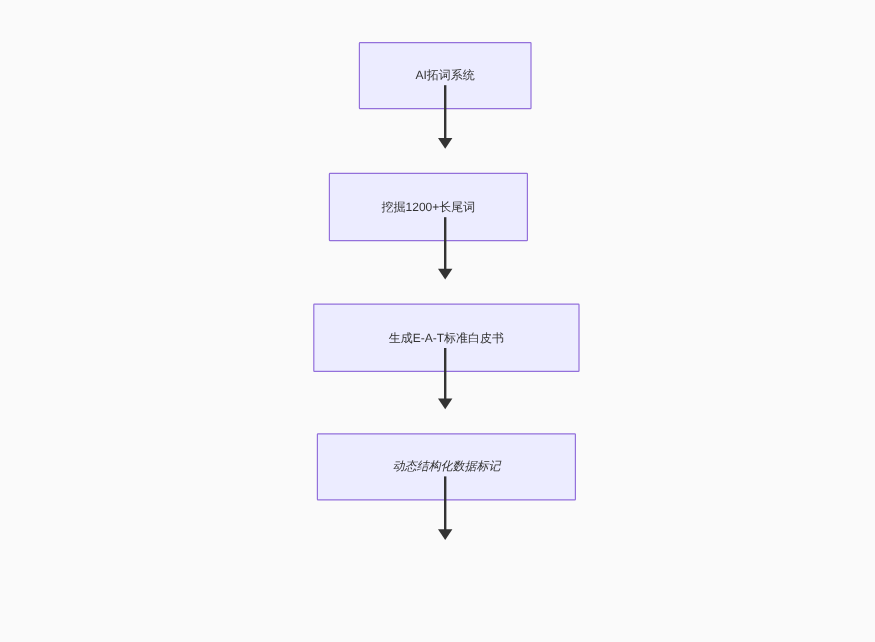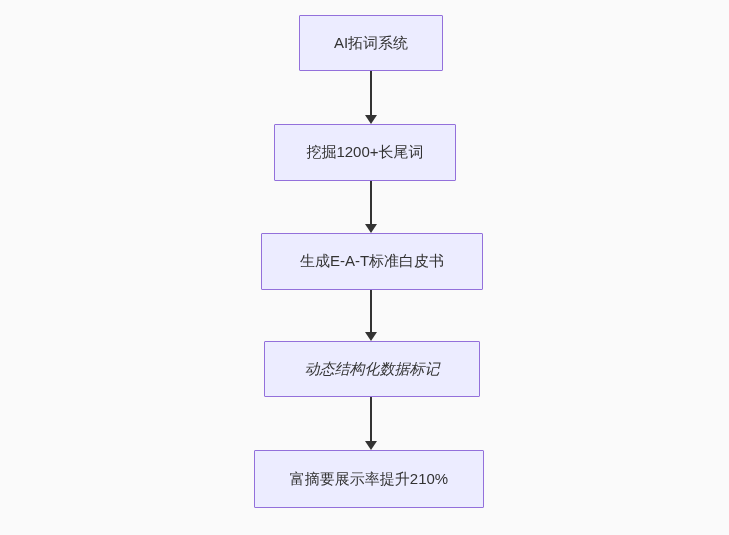--- a/index.html
+++ b/index.html
@@ -21,26 +21,27 @@
     width: 729px; height: 535px;
   }
   .node {
     position: absolute;
     background: var(--node-fill);
     border: 1px solid var(--node-border);
     display: flex;
     align-items: center;
     justify-content: center;
     color: var(--text);
-    font-size: 15px;
+    font-size: 10px;
     text-align: left;
     border-radius: 1px;
+    margin-top: 20px;
   }
   .node1 { left: 299px; top: 15px;  width: 144px; height: 56px; }
-  .node2 { left: 274px; top: 124px; width: 182px; height: 57px; }
+  .node2 { left: 274px; top: 124px; width: 166px; height: 57px; }
   .node3 { left: 261px; top: 233px; width: 222px; height: 57px; }
   .node4 { left: 264px; top: 341px; width: 216px; height: 56px; font-style: italic; }
   .node5 { left: 254px; top: 450px; width: 230px; height: 58px; }
   .arrow {
     position: absolute;
     left: 365px;
     width: 12px;
   }
   .arrow1 { top: 71px;  height: 53px; }
   .arrow2 { top: 181px; height: 52px; }
@@ -100,17 +101,14 @@
 
   <div class="node node4">
     <span>动态结构化数据标记</span>
   </div>
 
   <div class="arrow arrow4">
     <div class="line"></div>
     <div class="head"></div>
   </div>
 
-  <div class="node node5">
-    <span>富摘要展示率提升210%</span>
-  </div>
 
 </div>
 
 </body></html>

